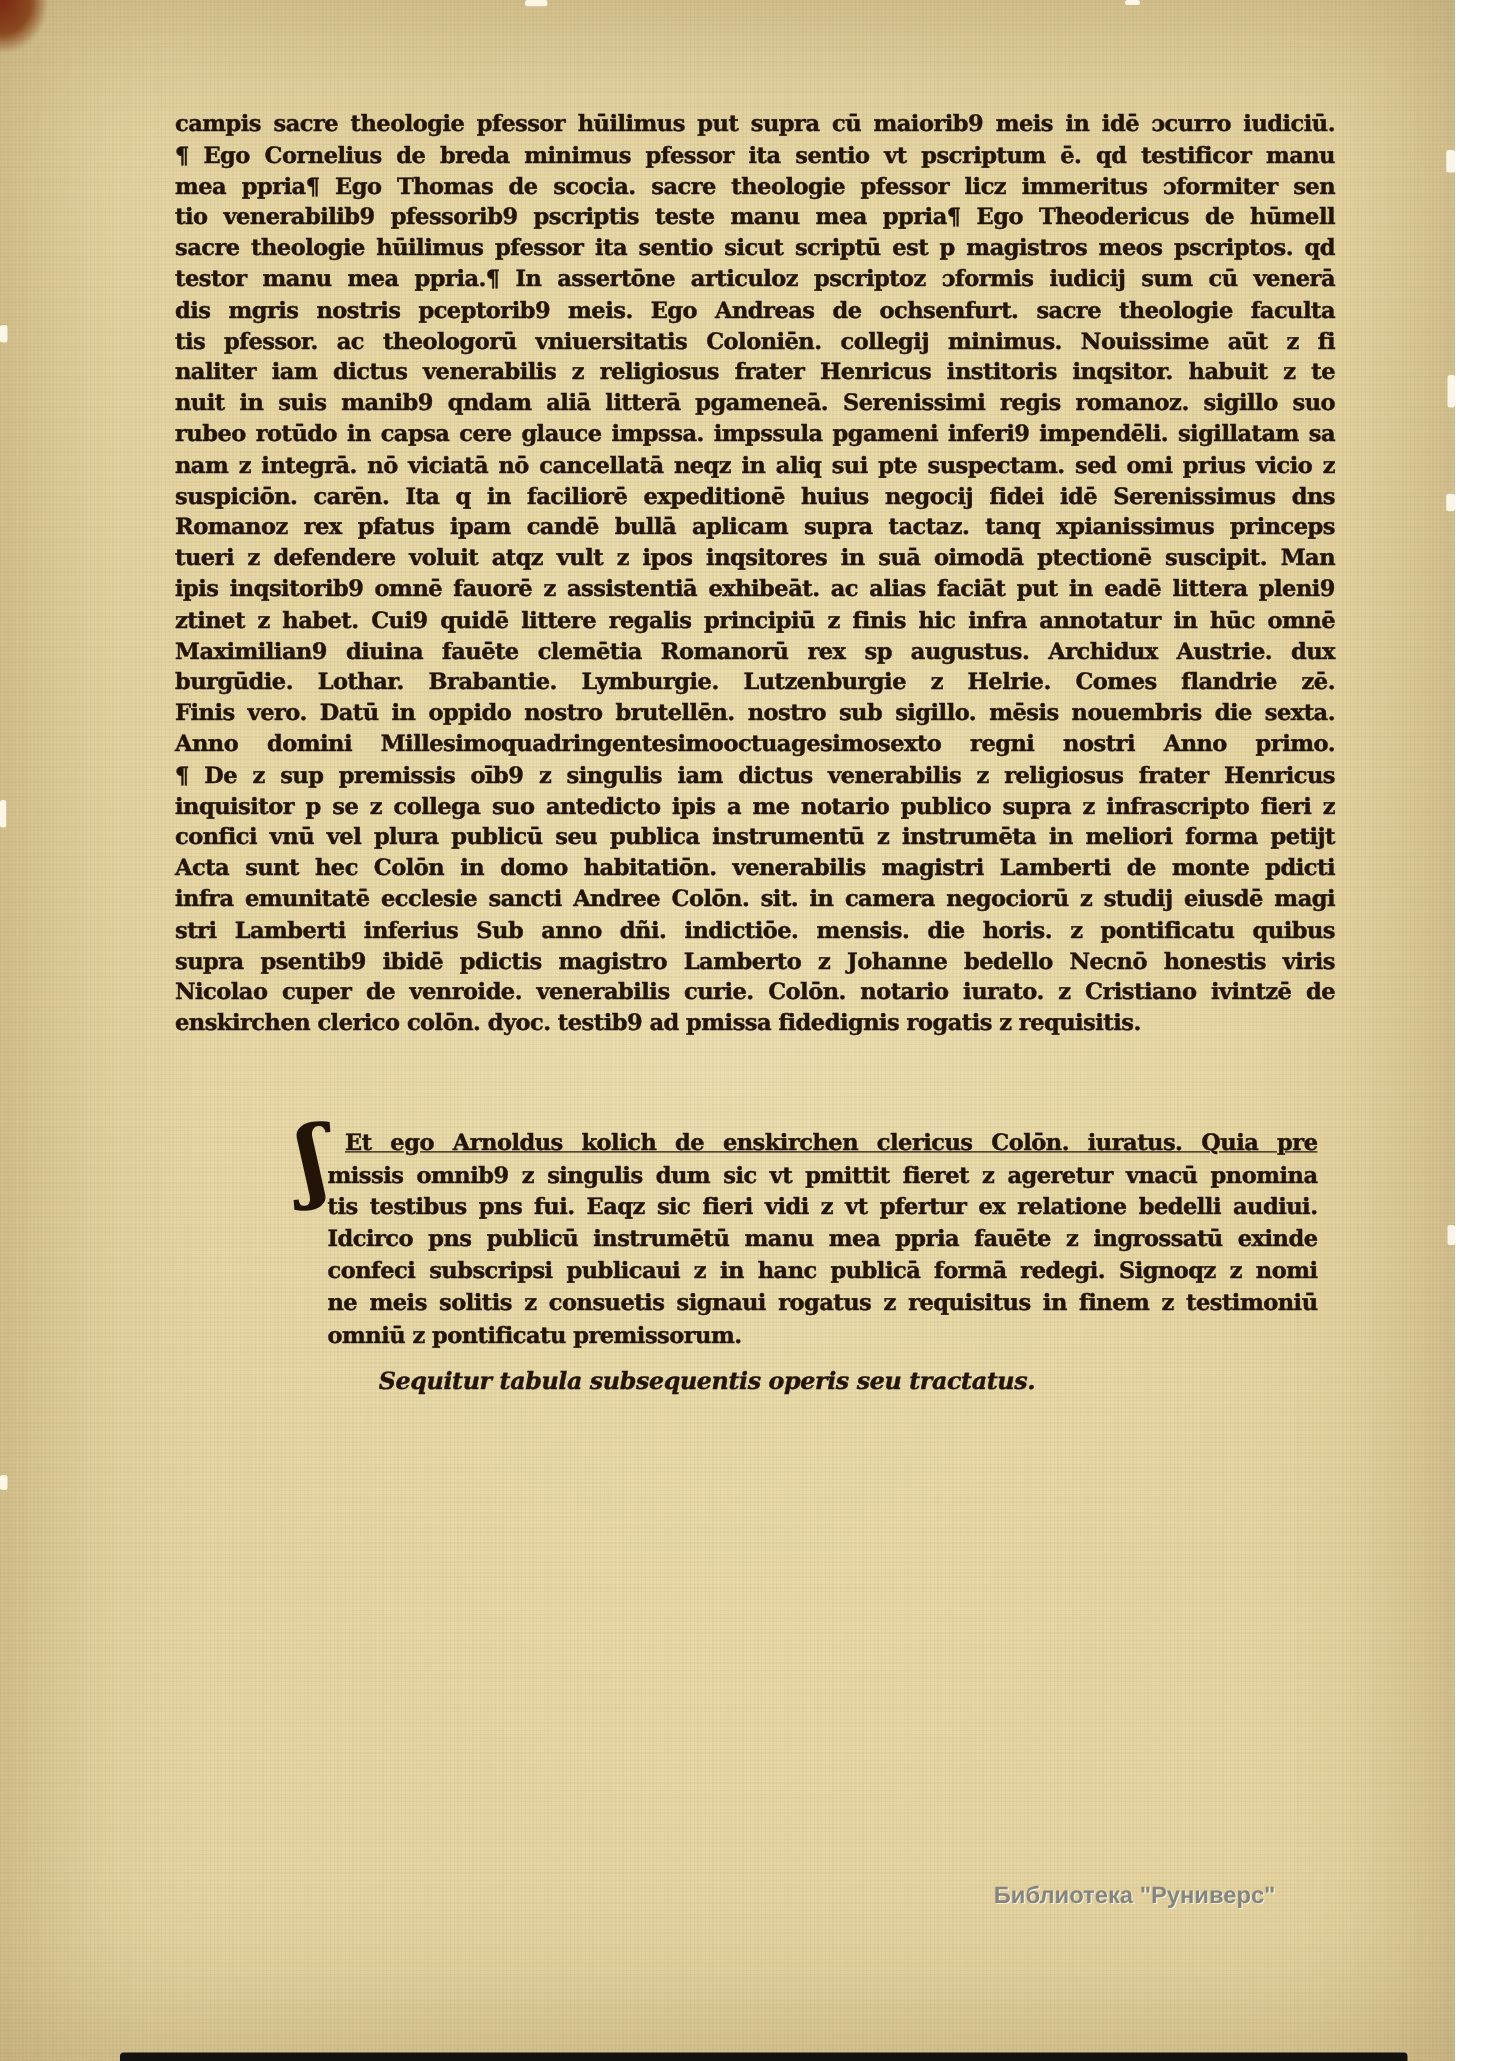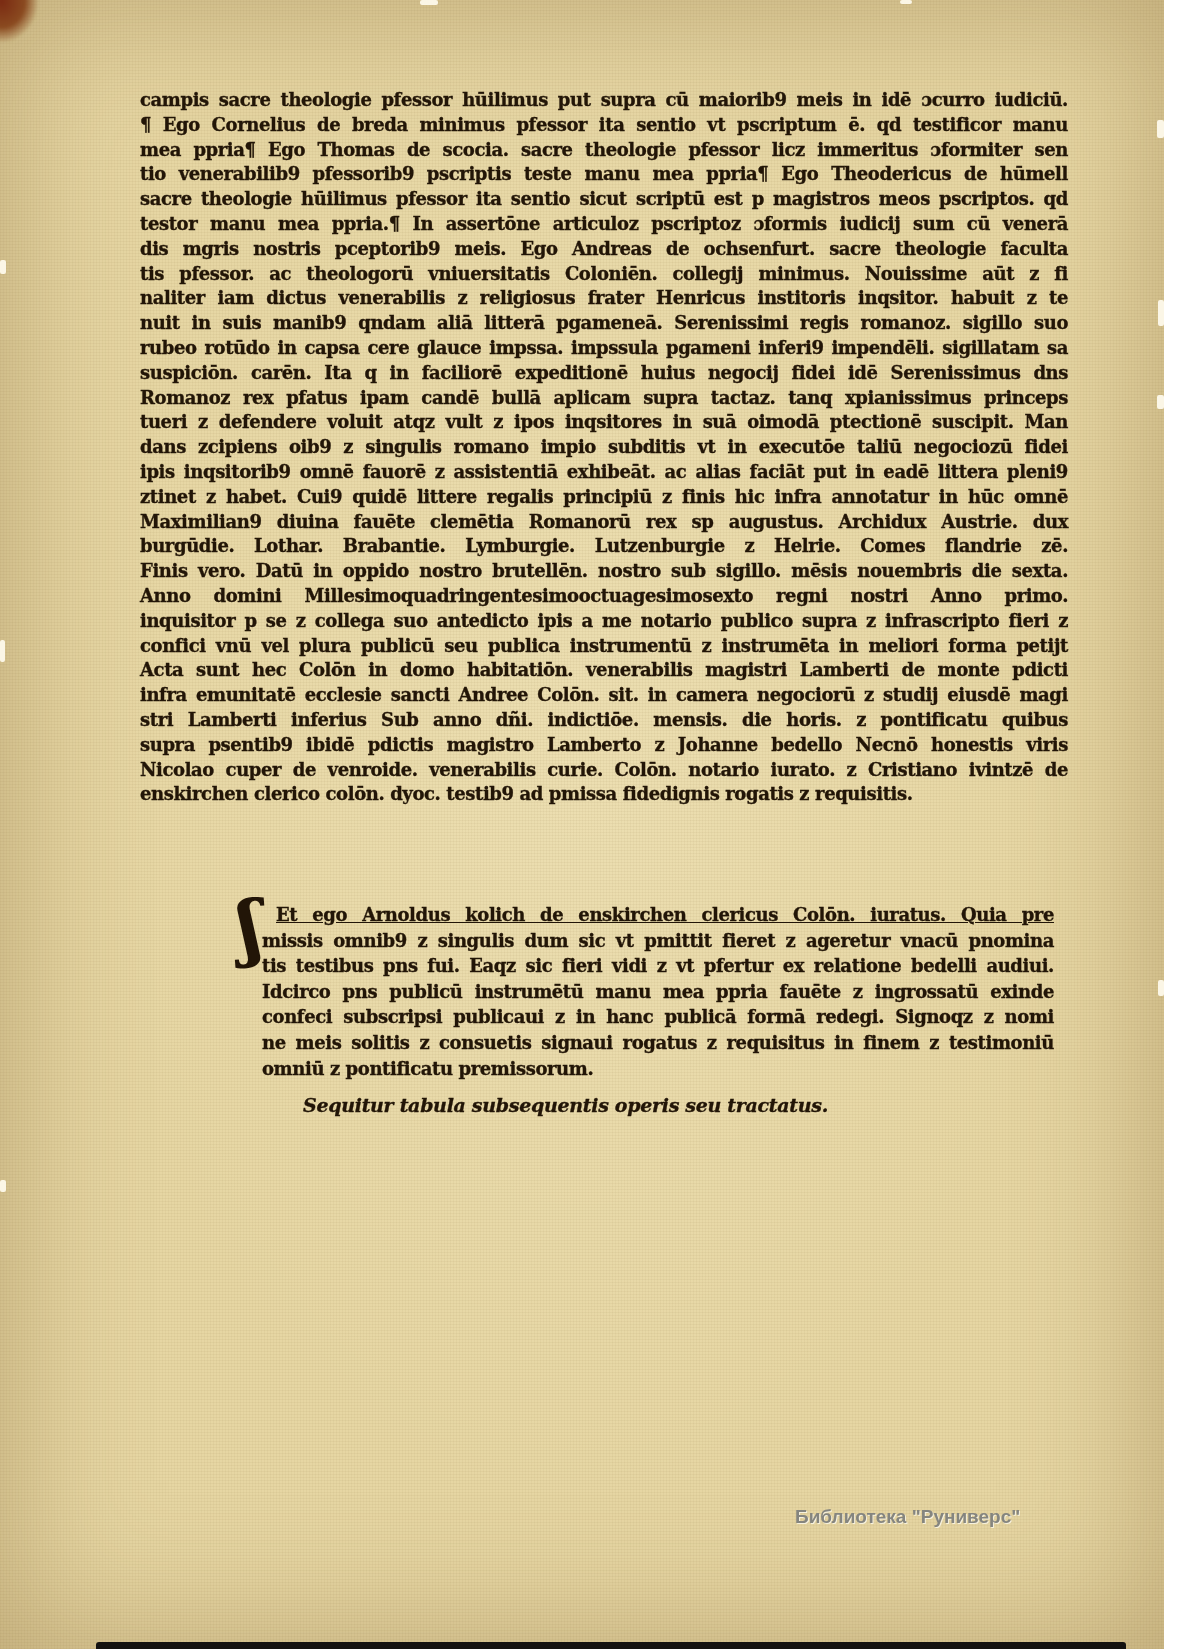--- a/index.html
+++ b/index.html
@@ -103,30 +103,31 @@
       <div class="line">¶ Ego Cornelius de breda minimus pfessor ita sentio vt pscriptum ē. qd testificor manu</div>
       <div class="line">mea ppria¶ Ego Thomas de scocia. sacre theologie pfessor licz immeritus ɔformiter sen</div>
       <div class="line">tio venerabilib9 pfessorib9 pscriptis teste manu mea ppria¶ Ego Theodericus de hūmell</div>
       <div class="line">sacre theologie hūilimus pfessor ita sentio sicut scriptū est p magistros meos pscriptos. qd</div>
       <div class="line">testor manu mea ppria.¶ In assertōne articuloz pscriptoz ɔformis iudicij sum cū venerā</div>
       <div class="line">dis mgris nostris pceptorib9 meis.  Ego Andreas de ochsenfurt. sacre theologie faculta</div>
       <div class="line">tis pfessor. ac theologorū vniuersitatis Coloniēn. collegij minimus.  Nouissime aūt z fi</div>
       <div class="line">naliter iam dictus venerabilis z religiosus frater Henricus institoris inqsitor. habuit z te</div>
       <div class="line">nuit in suis manib9 qndam aliā litterā pgameneā. Serenissimi regis romanoz. sigillo suo</div>
       <div class="line">rubeo rotūdo in capsa cere glauce impssa. impssula pgameni inferi9 impendēli. sigillatam sa</div>
+      <div class="line">nam z integrā. nō viciatā nō cancellatā neqz in aliq sui pte suspectam. sed omi prius vicio z</div>
       <div class="line">suspiciōn. carēn. Ita q in faciliorē expeditionē huius negocij fidei idē Serenissimus dns</div>
       <div class="line">Romanoz rex pfatus ipam candē bullā aplicam supra tactaz. tanq xpianissimus princeps</div>
       <div class="line">tueri z defendere voluit atqz vult z ipos inqsitores in suā oimodā ptectionē suscipit. Man</div>
-      <div class="line">dans zcipiens oib9 z singulis romano impio subditis vt in executōe taliū negociozū fidei</div>
       <div class="line">ipis inqsitorib9 omnē fauorē z assistentiā exhibeāt. ac alias faciāt put in eadē littera pleni9</div>
       <div class="line">ztinet z habet. Cui9 quidē littere regalis principiū z finis hic infra annotatur in hūc omnē</div>
       <div class="line">Maximilian9 diuina fauēte clemētia Romanorū rex sp augustus. Archidux Austrie. dux</div>
       <div class="line">burgūdie. Lothar. Brabantie. Lymburgie. Lutzenburgie z Helrie. Comes flandrie zē.</div>
       <div class="line">Finis vero. Datū in oppido nostro brutellēn. nostro sub sigillo. mēsis nouembris die sexta.</div>
       <div class="line">Anno domini Millesimoquadringentesimooctuagesimosexto regni nostri Anno primo.</div>
+      <div class="line">¶ De z sup premissis oīb9 z singulis iam dictus venerabilis z religiosus frater Henricus</div>
       <div class="line">inquisitor p se z collega suo antedicto ipis a me notario publico supra z infrascripto fieri z</div>
       <div class="line">confici vnū vel plura publicū seu publica instrumentū z instrumēta in meliori forma petijt</div>
       <div class="line">Acta sunt hec Colōn in domo habitatiōn. venerabilis magistri Lamberti de monte pdicti</div>
       <div class="line">infra emunitatē ecclesie sancti Andree Colōn. sit. in camera negociorū z studij eiusdē magi</div>
       <div class="line">stri Lamberti inferius Sub anno dñi. indictiōe. mensis. die horis. z pontificatu quibus</div>
       <div class="line">supra psentib9 ibidē pdictis magistro Lamberto z Johanne bedello Necnō honestis viris</div>
       <div class="line">Nicolao cuper de venroide. venerabilis curie. Colōn. notario iurato. z Cristiano ivintzē de</div>
       <div class="line">enskirchen clerico colōn. dyoc. testib9 ad pmissa fidedignis rogatis z requisitis.</div>
     </div>
 

